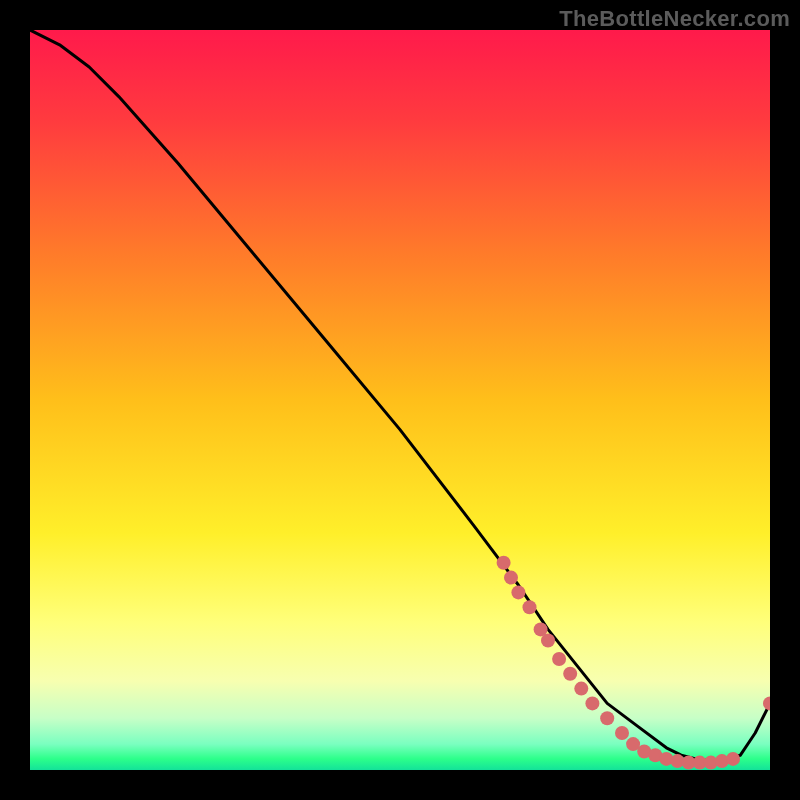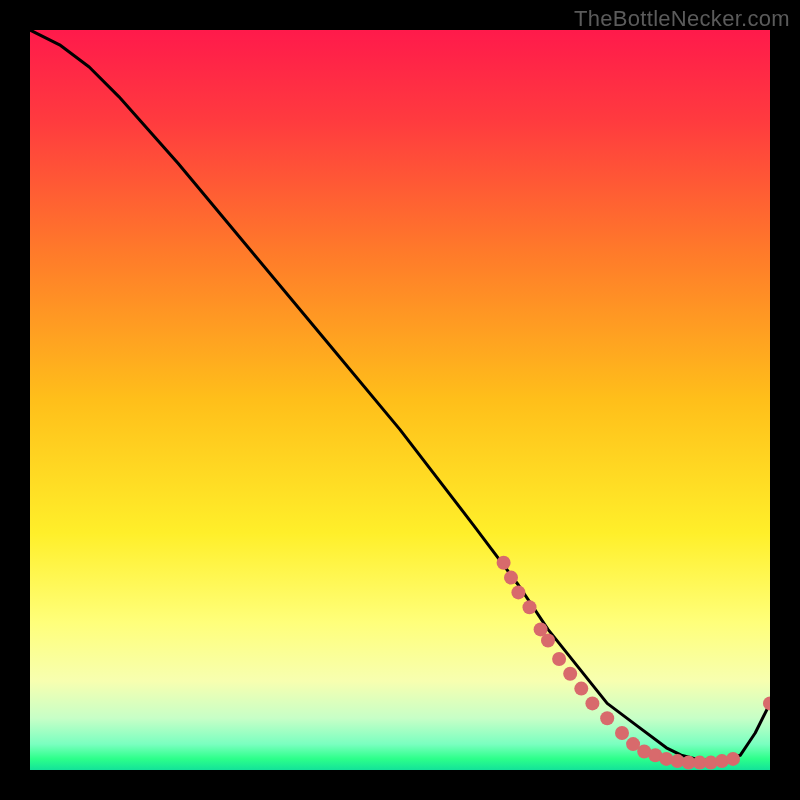--- a/index.html
+++ b/index.html
@@ -30,21 +30,21 @@
   .curve-svg {
     position: absolute;
     inset: 0;
   }
   .watermark {
     position: absolute;
     top: 6px;
     right: 10px;
     font-family: Arial, Helvetica, sans-serif;
     font-size: 22px;
-    font-weight: 400;
+    font-weight: 700;
     color: #5b5b5b;
     letter-spacing: 0.3px;
     user-select: none;
   }
 </style>
 </head>
 <body>
 
 <div class="stage">
 

